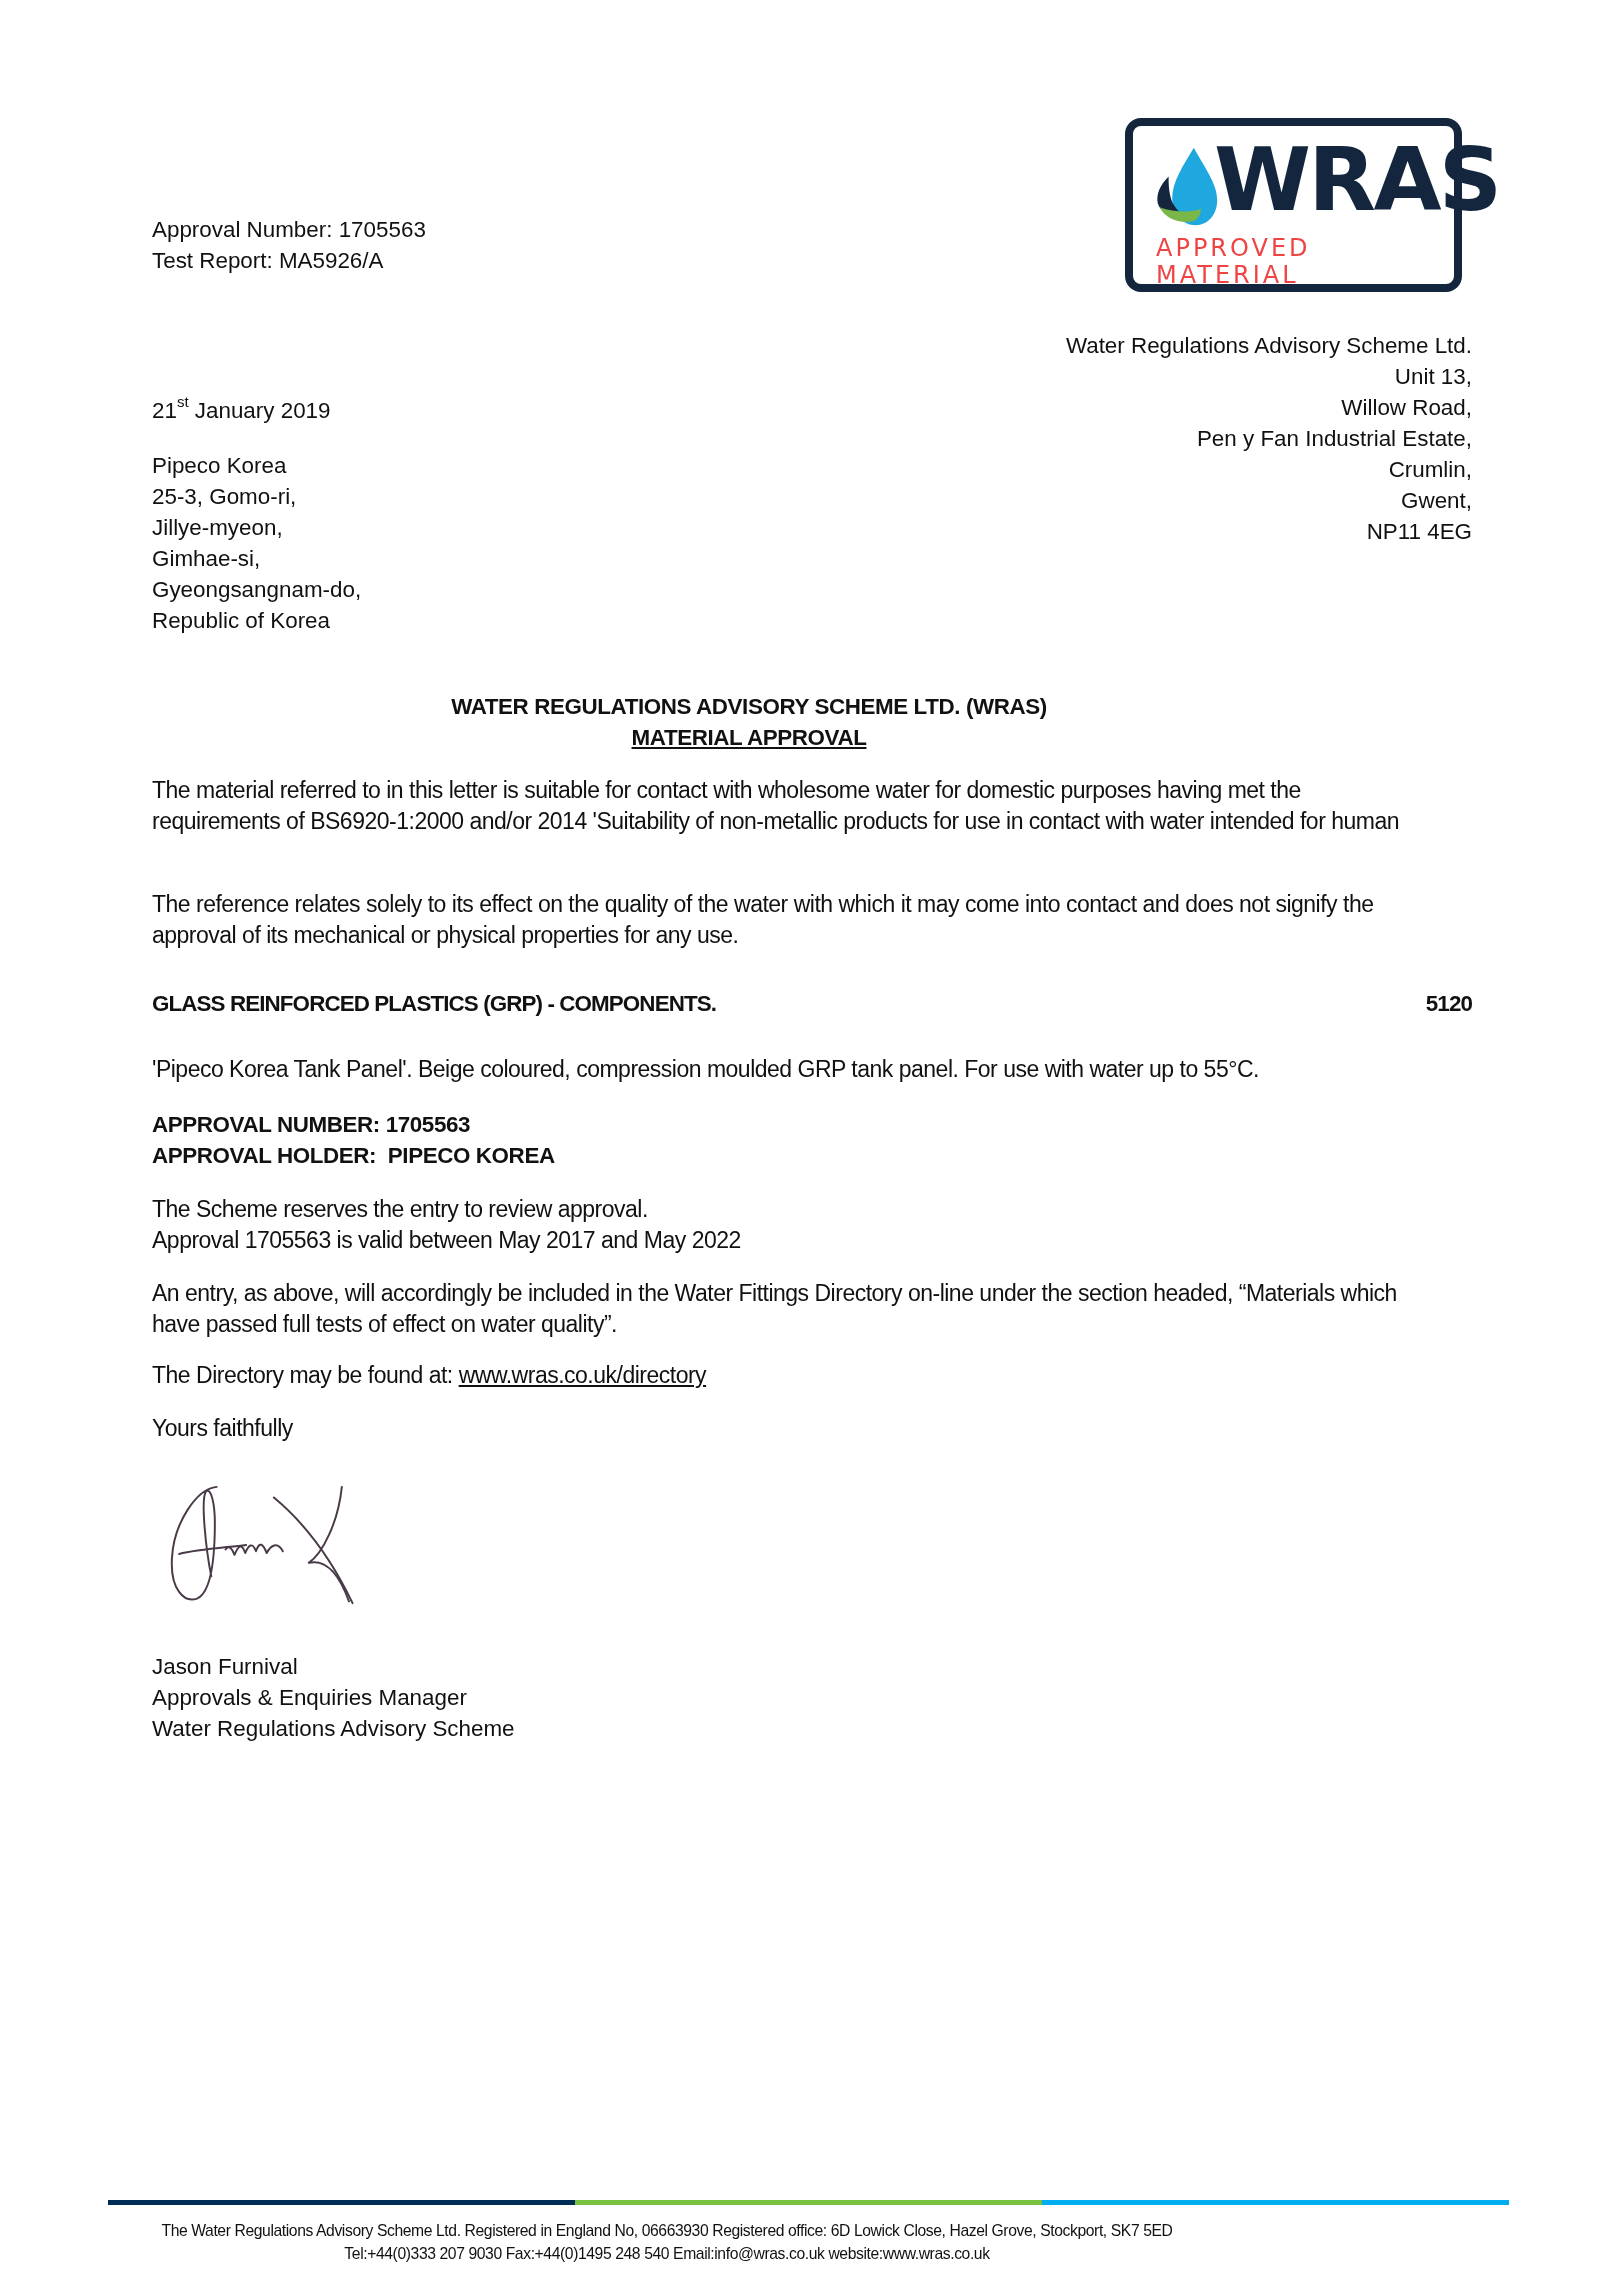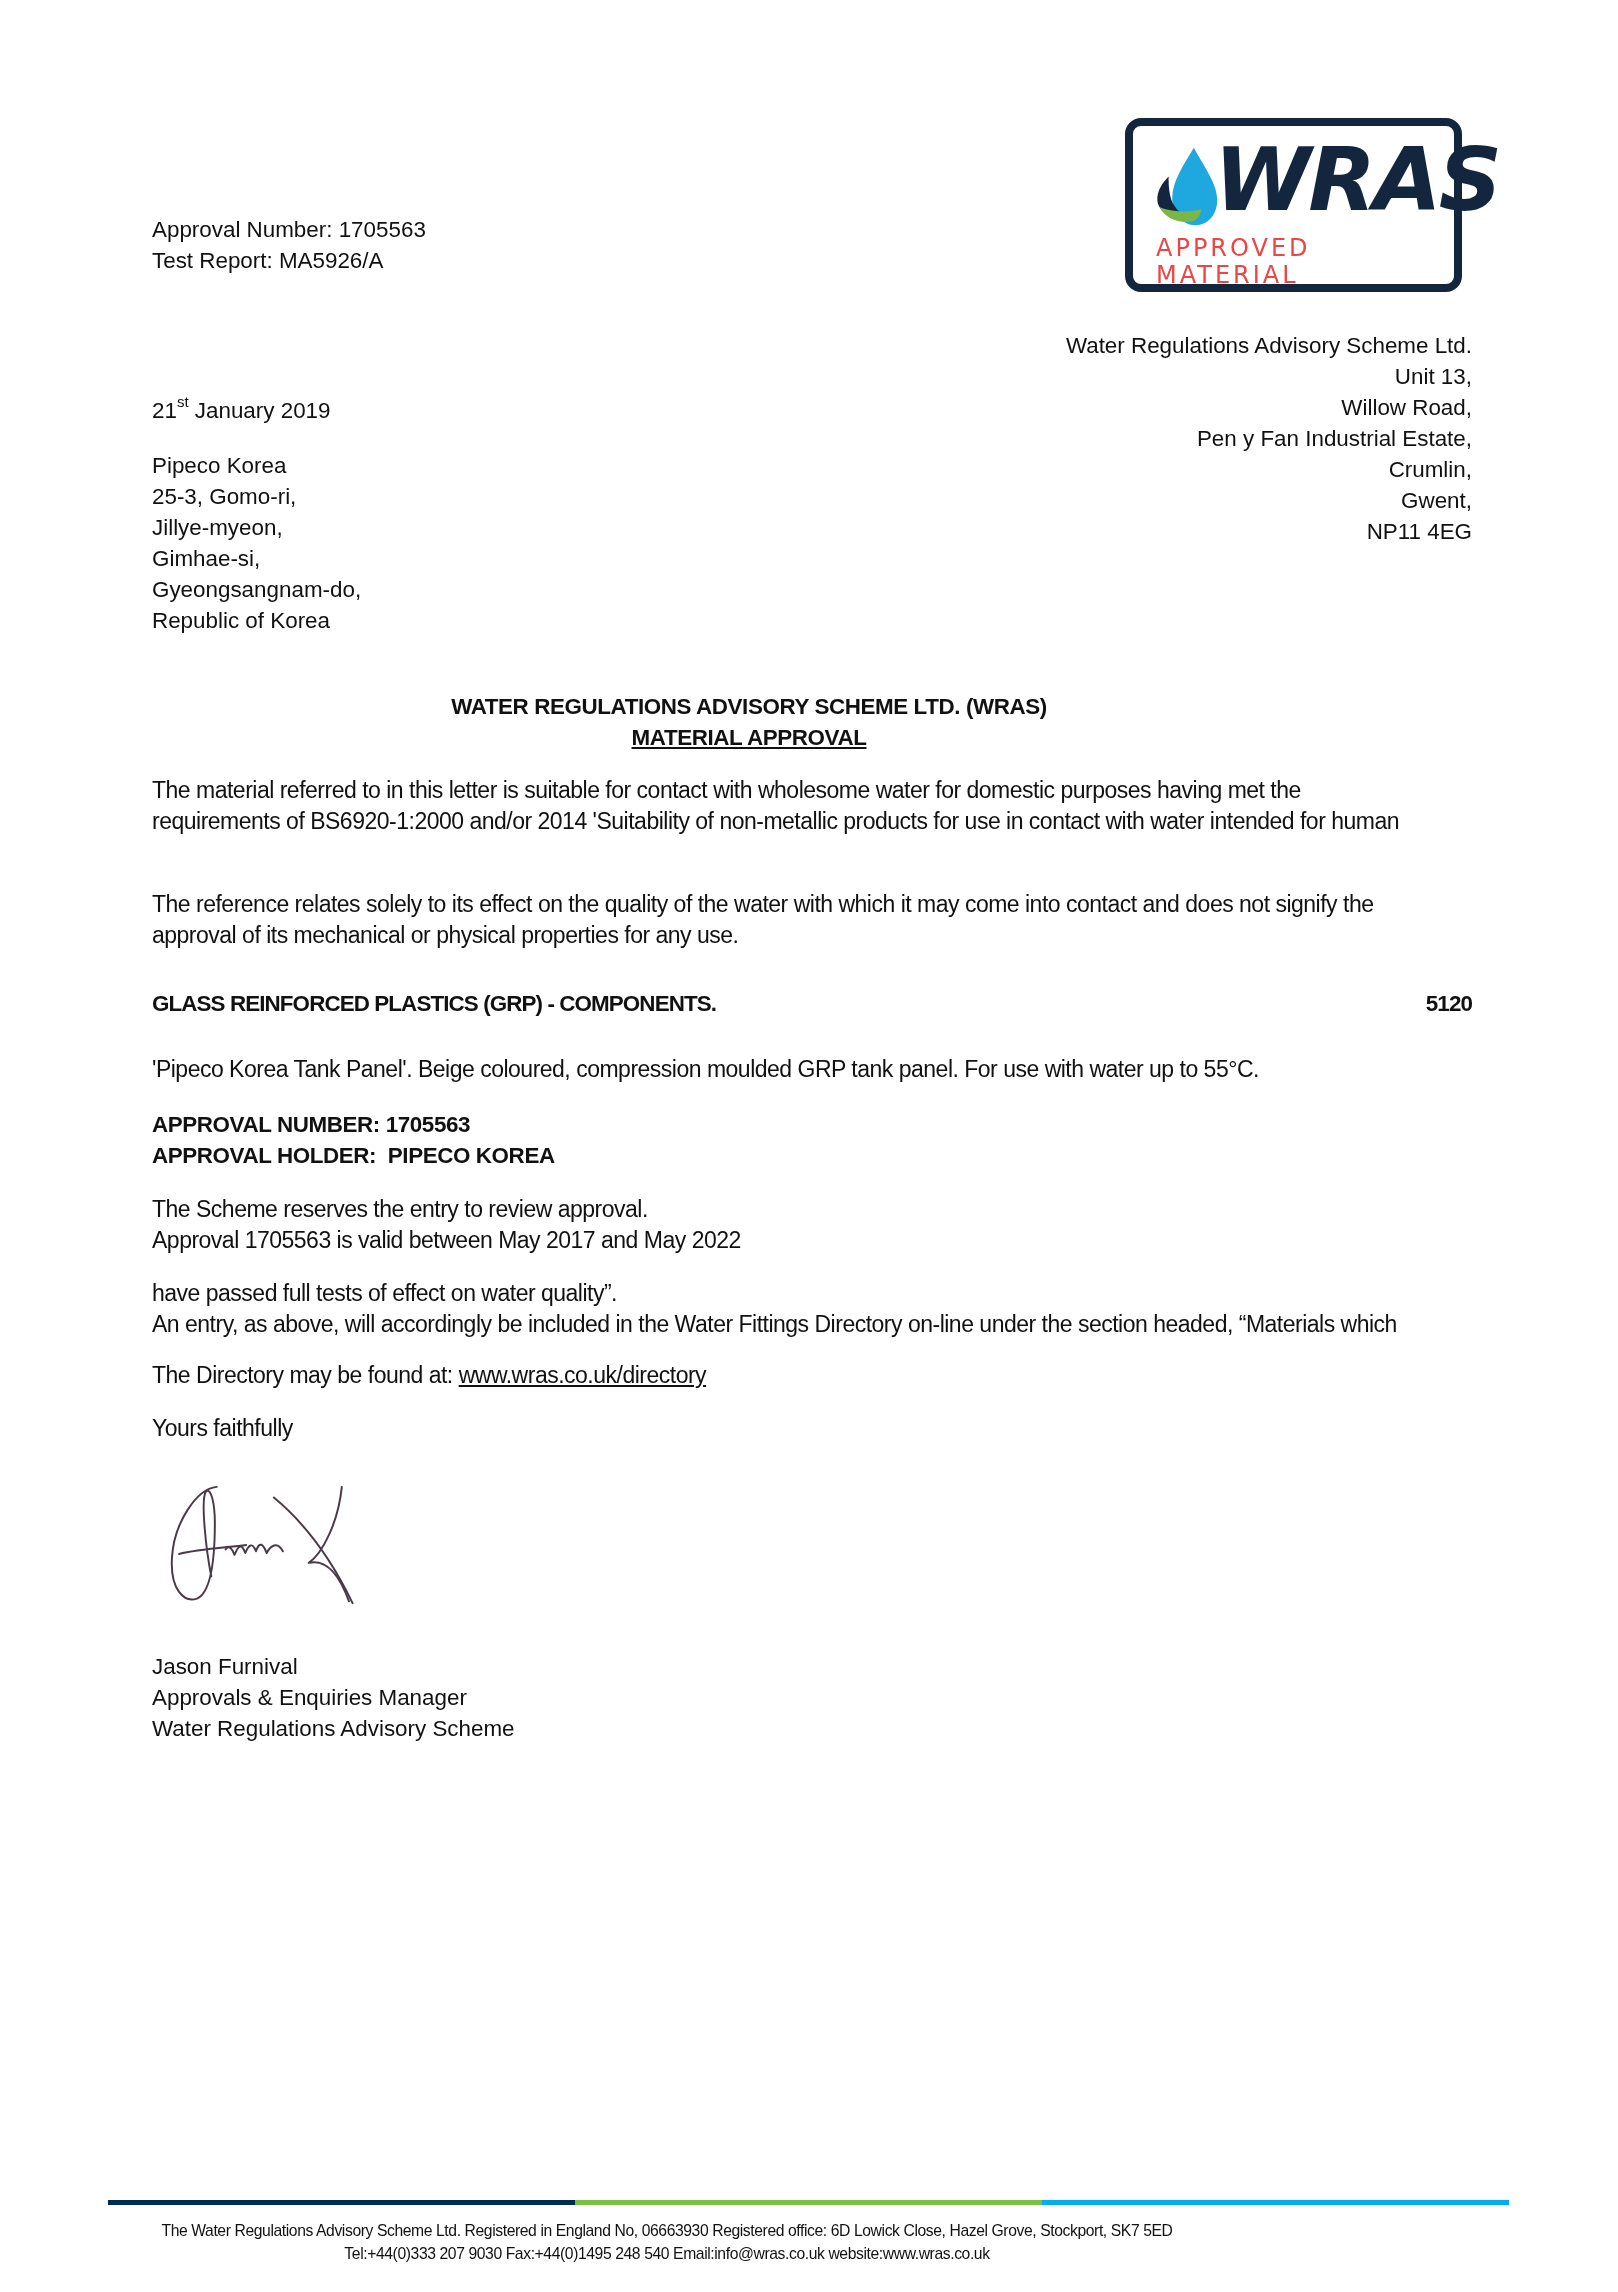--- a/index.html
+++ b/index.html
@@ -13,21 +13,21 @@
 
   
   #logo {
     left: 1125px; top: 118px; width: 337px; height: 174px;
     border: 8px solid #13263e; border-radius: 16px; box-sizing: border-box;
     background: #fff;
   }
   #logo .wordmark {
     position: absolute; left: 81px; top: 3.6px;
     font-family: "DejaVu Sans", sans-serif; font-weight: bold;
-    font-size: 88px; line-height: 99px; color: #13263e; letter-spacing: -2.7px; font-style: italic;
+    font-size: 88px; line-height: 99px; color: #13263e; letter-spacing: -2.7px;
   }
   #logo .sub {
     position: absolute; left: 23px; top: 109px;
     font-family: "DejaVu Sans", sans-serif;
     font-size: 24px; line-height: 27px; color: #ef4444; letter-spacing: 3px;
   }
   #logo svg.drop { position: absolute; left: 23px; top: 19.7px; }
 
   
   #ref-block { left: 152px; top: 214px; }
@@ -138,22 +138,22 @@
   <div class="t row">APPROVAL NUMBER: 1705563</div>
   <div class="t row" style="white-space: pre;">APPROVAL HOLDER:  PIPECO KOREA</div>
 </div>
 
 <div id="review-block" class="abs">
   <div class="narrow">The Scheme reserves the entry to review approval.</div>
   <div class="narrow">Approval 1705563 is valid between May 2017 and May 2022</div>
 </div>
 
 <div id="entry-para" class="abs">
+  <div class="narrow">An entry, as above, will accordingly be included in the Water Fittings Directory on-line under the section headed, “Materials which</div>
   <div class="narrow">have passed full tests of effect on water quality”.</div>
-  <div class="narrow">An entry, as above, will accordingly be included in the Water Fittings Directory on-line under the section headed, “Materials which</div>
 </div>
 
 <div id="directory-line" class="abs narrow"><span style="white-space: pre;">The Directory may be found at: </span><a href="#">www.wras.co.uk/directory</a></div>
 
 <div id="closing" class="abs narrow">Yours faithfully</div>
 
 <svg id="signature" class="abs" width="215" height="152" viewBox="0 0 240 170">
   <g fill="none" stroke="#4a3a48" stroke-width="2.2" stroke-linecap="round" stroke-linejoin="round">
     <path d="M62 20 C40 22 14 60 12 100 C10 135 26 150 40 145 C56 138 60 100 60 60 C60 40 56 20 50 25 C44 34 50 90 56 120"></path>
     <path d="M20 95 C40 90 70 88 95 85"></path>

